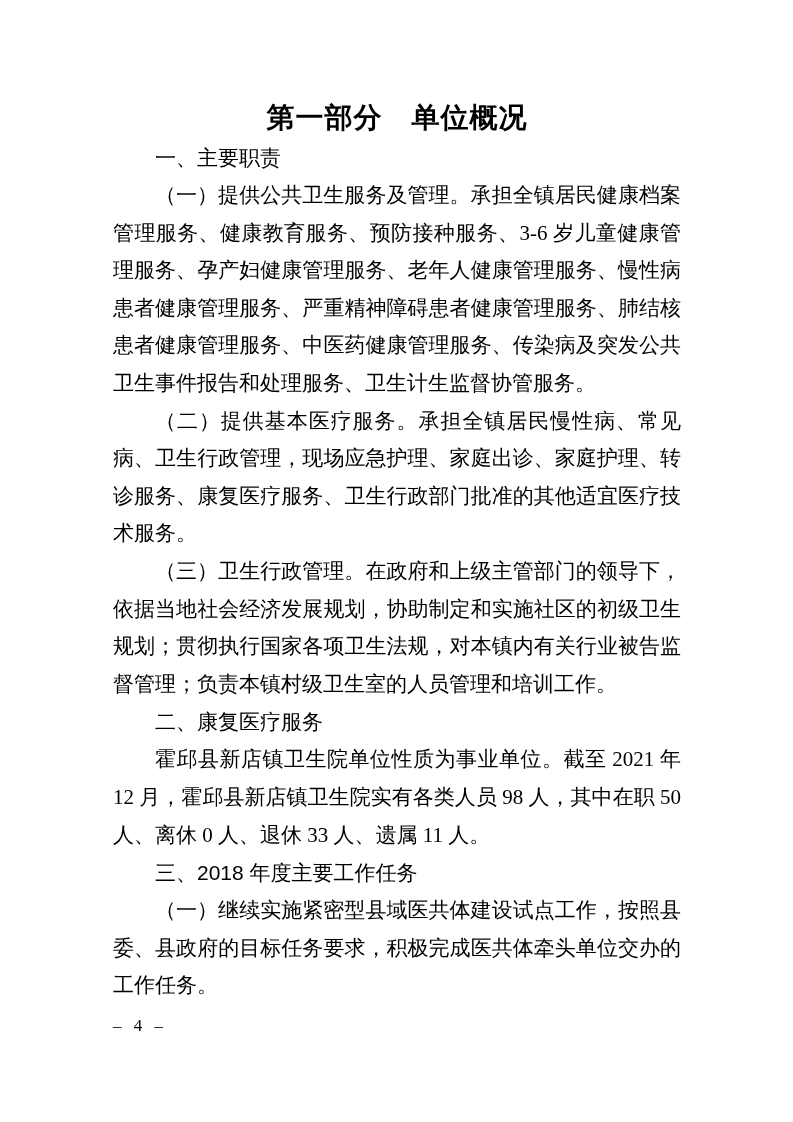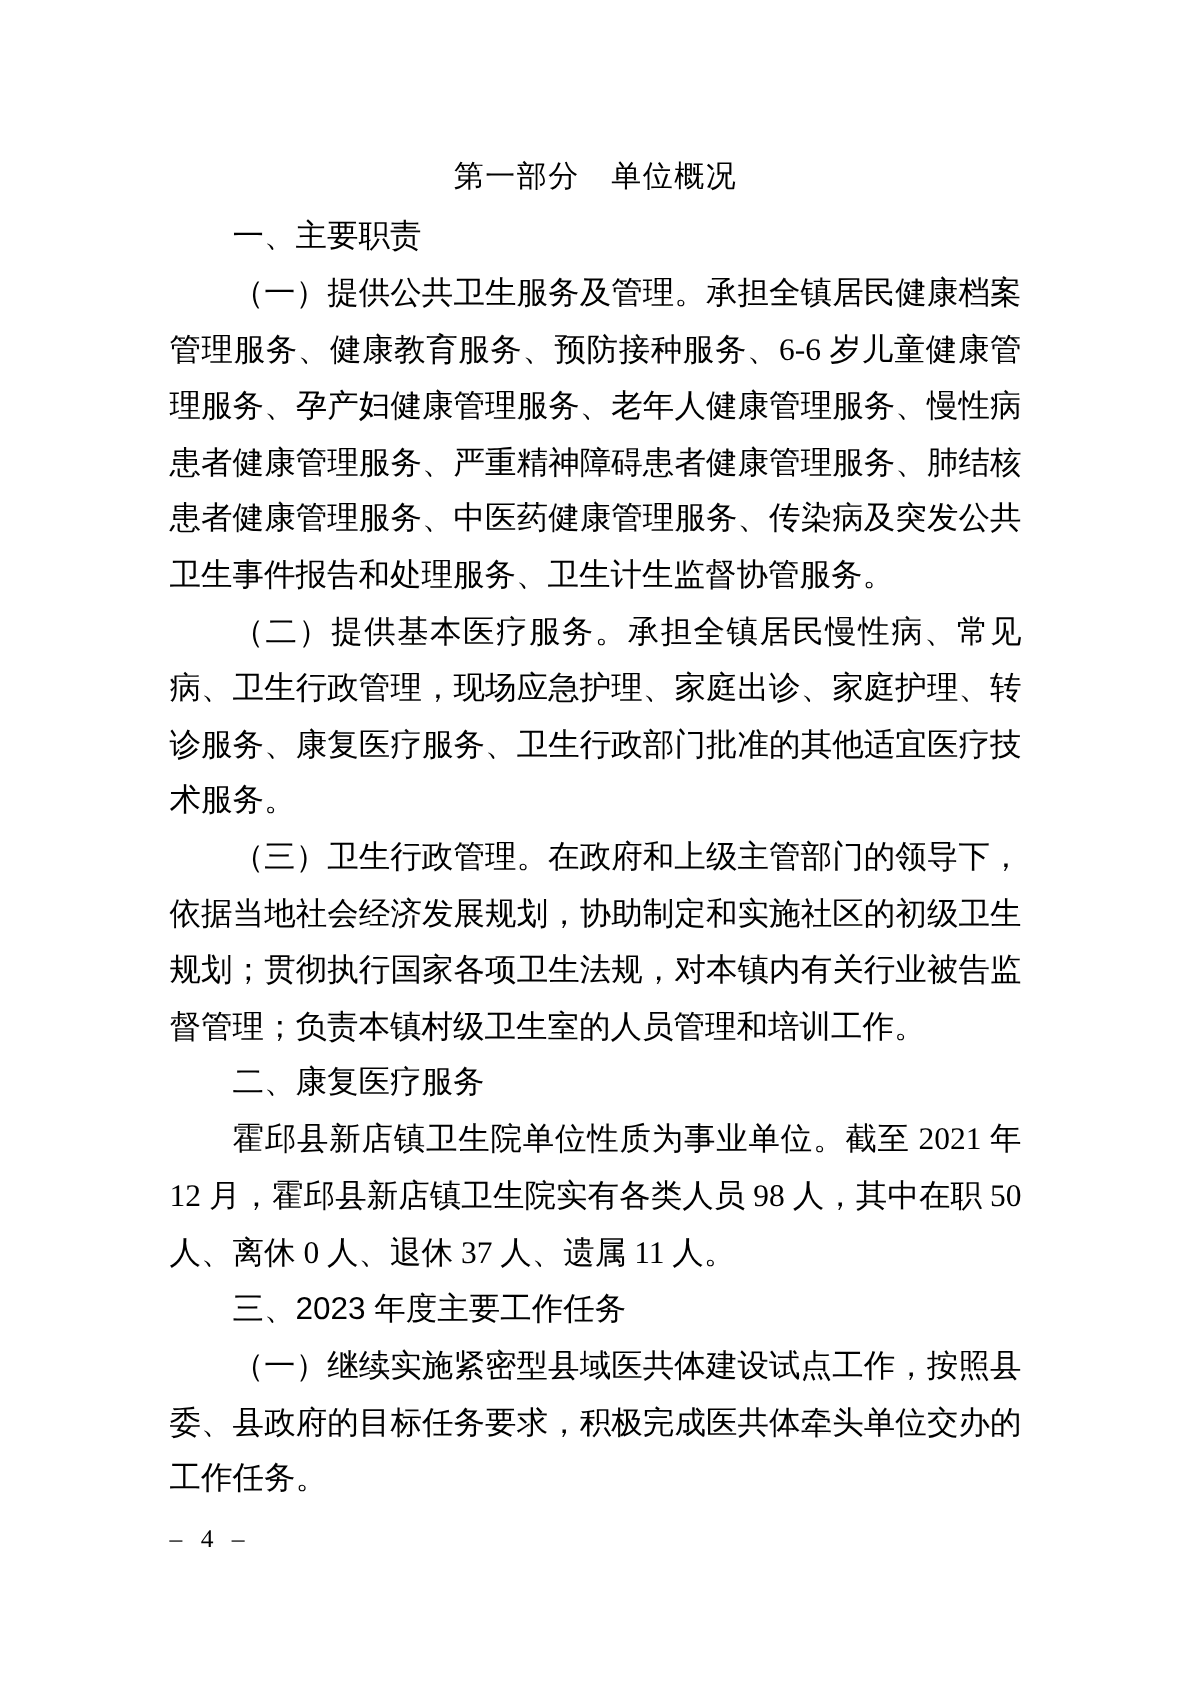--- a/index.html
+++ b/index.html
@@ -14,22 +14,22 @@
     margin: 0 auto;
     background: #ffffff;
     box-sizing: border-box;
     padding: 97px 112px 0 113px;
     color: #000000;
     font-family: "Liberation Serif", "DejaVu Serif", serif;
     overflow: hidden;
   }
   .doc-title {
     font-family: "Liberation Sans", "DejaVu Sans", sans-serif;
-    font-weight: normal;
-    font-size: 20px;
+    font-weight: bold;
+    font-size: 28px;
     line-height: 42px;
     text-align: center;
     margin: 0;
     letter-spacing: 1px;
   }
   .section-heading {
     font-family: "Liberation Sans", "DejaVu Sans", sans-serif;
     font-weight: normal;
     font-size: 21px;
     line-height: 38px;
@@ -56,29 +56,29 @@
 </style>
 </head>
 <body>
 
 <div class="page">
 
   <h1 class="doc-title">第一部分　单位概况</h1>
 
   <h2 class="section-heading">一、主要职责</h2>
 
-  <p class="body-para">（一）提供公共卫生服务及管理。承担全镇居民健康档案管理服务、健康教育服务、预防接种服务、6-6 岁儿童健康管理服务、孕产妇健康管理服务、老年人健康管理服务、慢性病患者健康管理服务、严重精神障碍患者健康管理服务、肺结核患者健康管理服务、中医药健康管理服务、传染病及突发公共卫生事件报告和处理服务、卫生计生监督协管服务。</p>
+  <p class="body-para">（一）提供公共卫生服务及管理。承担全镇居民健康档案管理服务、健康教育服务、预防接种服务、3-6 岁儿童健康管理服务、孕产妇健康管理服务、老年人健康管理服务、慢性病患者健康管理服务、严重精神障碍患者健康管理服务、肺结核患者健康管理服务、中医药健康管理服务、传染病及突发公共卫生事件报告和处理服务、卫生计生监督协管服务。</p>
 
   <p class="body-para">（二）提供基本医疗服务。承担全镇居民慢性病、常见病、卫生行政管理，现场应急护理、家庭出诊、家庭护理、转诊服务、康复医疗服务、卫生行政部门批准的其他适宜医疗技术服务。</p>
 
   <p class="body-para">（三）卫生行政管理。在政府和上级主管部门的领导下，依据当地社会经济发展规划，协助制定和实施社区的初级卫生规划；贯彻执行国家各项卫生法规，对本镇内有关行业被告监督管理；负责本镇村级卫生室的人员管理和培训工作。</p>
 
   <h2 class="section-heading">二、康复医疗服务</h2>
 
-  <p class="body-para">霍邱县新店镇卫生院单位性质为事业单位。截至 2021 年 12 月，霍邱县新店镇卫生院实有各类人员 98 人，其中在职 50 人、离休 0 人、退休 37 人、遗属 11 人。</p>
+  <p class="body-para">霍邱县新店镇卫生院单位性质为事业单位。截至 2021 年 12 月，霍邱县新店镇卫生院实有各类人员 98 人，其中在职 50 人、离休 0 人、退休 33 人、遗属 11 人。</p>
 
-  <h2 class="section-heading">三、2023 年度主要工作任务</h2>
+  <h2 class="section-heading">三、2018 年度主要工作任务</h2>
 
   <p class="body-para">（一）继续实施紧密型县域医共体建设试点工作，按照县委、县政府的目标任务要求，积极完成医共体牵头单位交办的工作任务。</p>
 
   <div class="page-footer">– 4 –</div>
 
 </div>
 
 </body></html>

